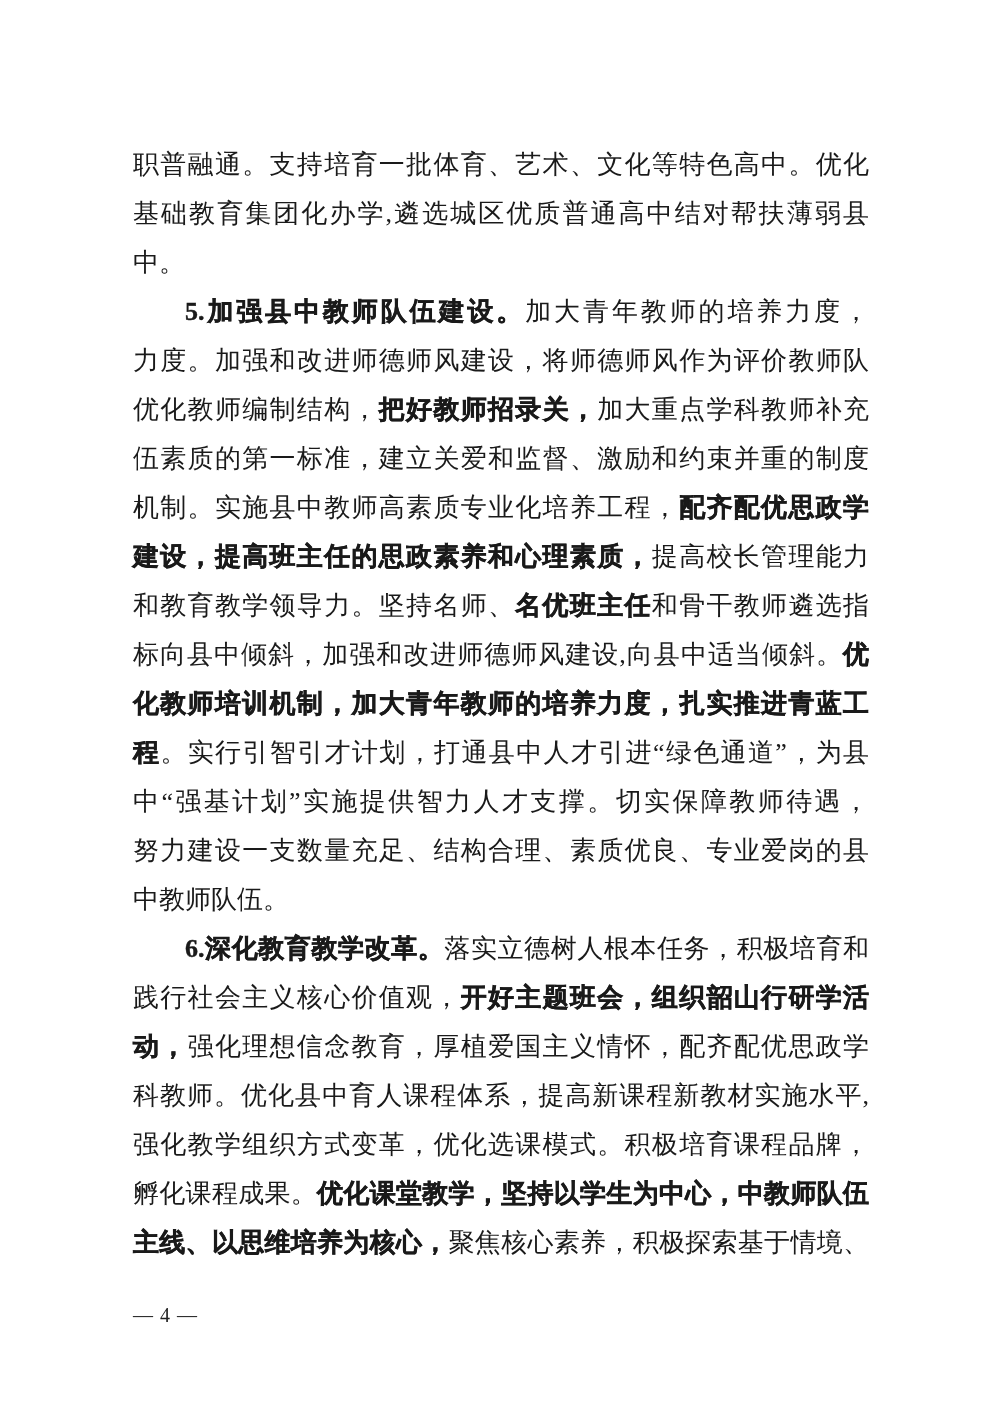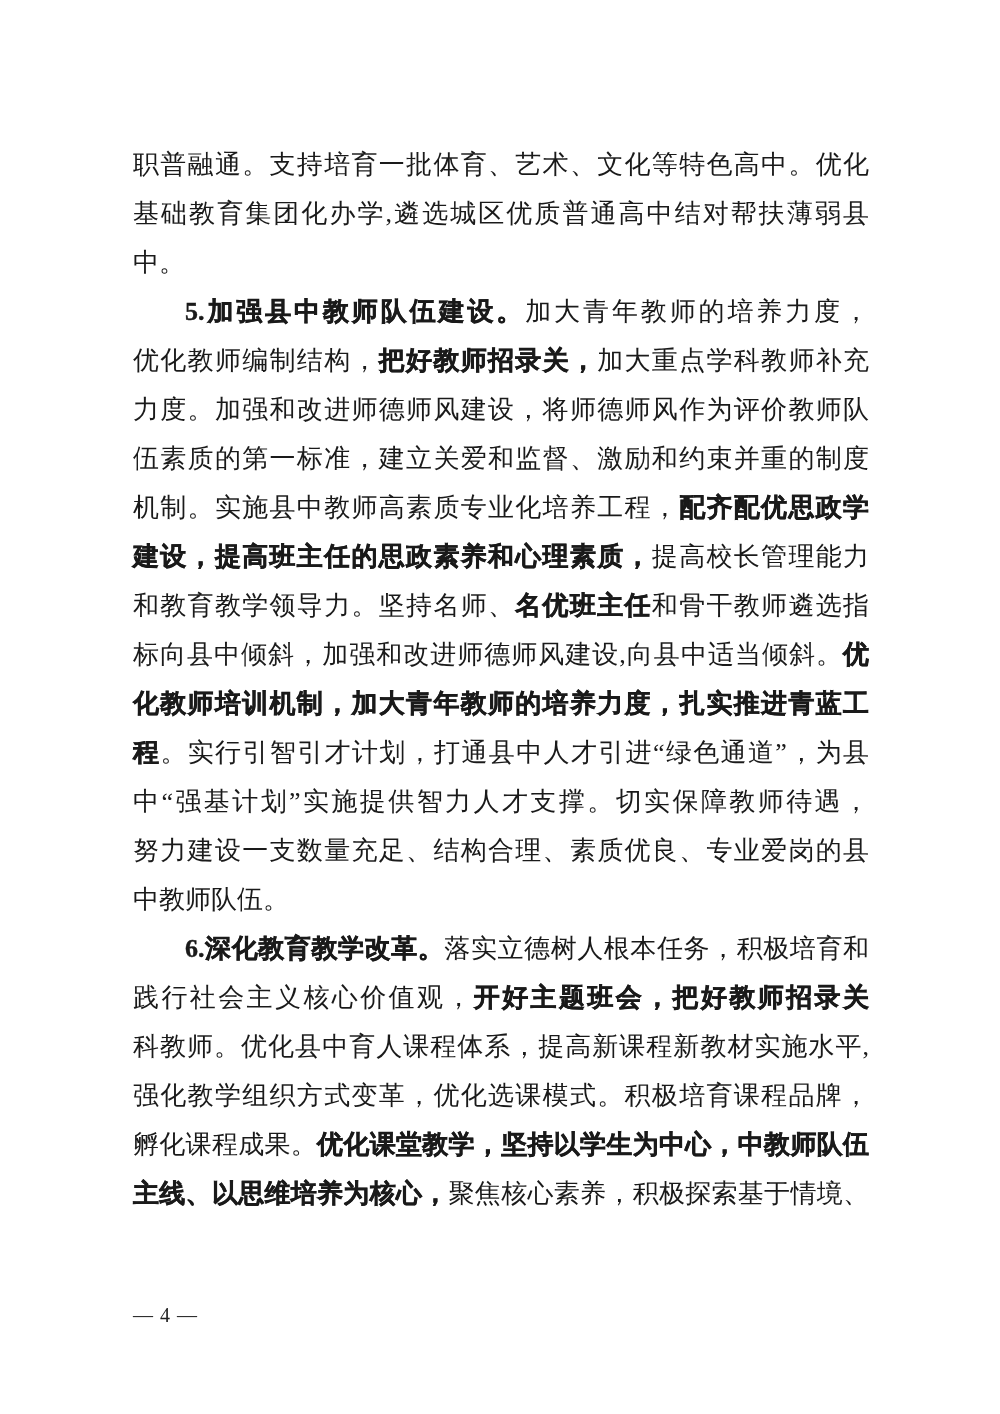--- a/index.html
+++ b/index.html
@@ -65,33 +65,34 @@
 </style>
 </head>
 <body style="background: rgb(255, 255, 255);">
 
 <div class="page">
   <div class="text-block" id="doc-body" style="color: rgb(26, 26, 26);">
       <div class="line"><span class="seg">职普融通。支持培育一批体育、艺术、文化等特色高中。优化</span></div>
       <div class="line"><span class="seg">基础教育集团化办学,遴选城区优质普通高中结对帮扶薄弱县</span></div>
       <div class="line no-justify"><span class="seg">中。</span></div>
       <div class="line indent"><span class="seg bold">5.加强县中教师队伍建设。</span><span class="seg">加大青年教师的培养力度，</span></div>
+      <div class="line"><span class="seg">力度。加强和改进师德师风建设，将师德师风作为评价教师队</span></div>
       <div class="line"><span class="seg">优化教师编制结构，</span><span class="seg bold">把好教师招录关，</span><span class="seg">加大重点学科教师补充</span></div>
-      <div class="line"><span class="seg">力度。加强和改进师德师风建设，将师德师风作为评价教师队</span></div>
       <div class="line"><span class="seg">伍素质的第一标准，建立关爱和监督、激励和约束并重的制度</span></div>
       <div class="line"><span class="seg">机制。实施县中教师高素质专业化培养工程，</span><span class="seg bold">配齐配优思政学</span></div>
       <div class="line"><span class="seg bold">建设，提高班主任的思政素养和心理素质，</span><span class="seg">提高校长管理能力</span></div>
       <div class="line"><span class="seg">和教育教学领导力。坚持名师、</span><span class="seg bold">名优班主任</span><span class="seg">和骨干教师遴选指</span></div>
       <div class="line"><span class="seg">标向县中倾斜，加强和改进师德师风建设,向县中适当倾斜。</span><span class="seg bold">优</span></div>
       <div class="line"><span class="seg bold">化教师培训机制，加大青年教师的培养力度，扎实推进青蓝工</span></div>
       <div class="line"><span class="seg bold">程</span><span class="seg">。实行引智引才计划，打通县中人才引进“绿色通道”，为县</span></div>
       <div class="line"><span class="seg">中“强基计划”实施提供智力人才支撑。切实保障教师待遇，</span></div>
       <div class="line"><span class="seg">努力建设一支数量充足、结构合理、素质优良、专业爱岗的县</span></div>
       <div class="line no-justify"><span class="seg">中教师队伍。</span></div>
       <div class="line indent"><span class="seg bold">6.深化教育教学改革。</span><span class="seg">落实立德树人根本任务，积极培育和</span></div>
-      <div class="line"><span class="seg">践行社会主义核心价值观，</span><span class="seg bold">开好主题班会，把好教师招录关</span></div>
+      <div class="line"><span class="seg">践行社会主义核心价值观，</span><span class="seg bold">开好主题班会，组织韶山行研学活</span></div>
+      <div class="line"><span class="seg bold">动，</span><span class="seg">强化理想信念教育，厚植爱国主义情怀，配齐配优思政学</span></div>
       <div class="line"><span class="seg">科教师。优化县中育人课程体系，提高新课程新教材实施水平,</span></div>
       <div class="line"><span class="seg">强化教学组织方式变革，优化选课模式。积极培育课程品牌，</span></div>
       <div class="line"><span class="seg">孵化课程成果。</span><span class="seg bold">优化课堂教学，坚持以学生为中心，中教师队伍</span></div>
       <div class="line"><span class="seg bold">主线、以思维培养为核心，</span><span class="seg">聚焦核心素养，积极探索基于情境、</span></div>
     </div>
   <div class="page-number">— 4 —</div>
 </div>
 
 </body></html>

